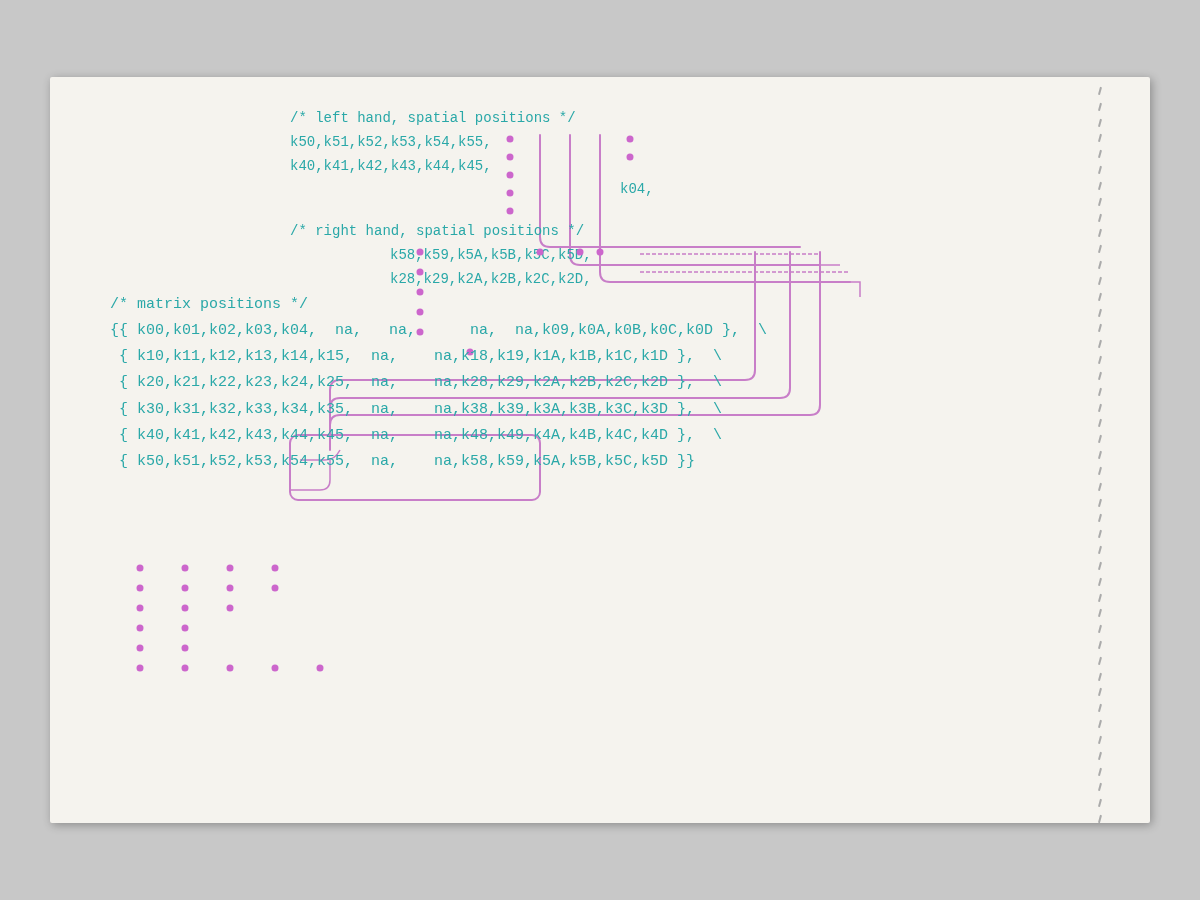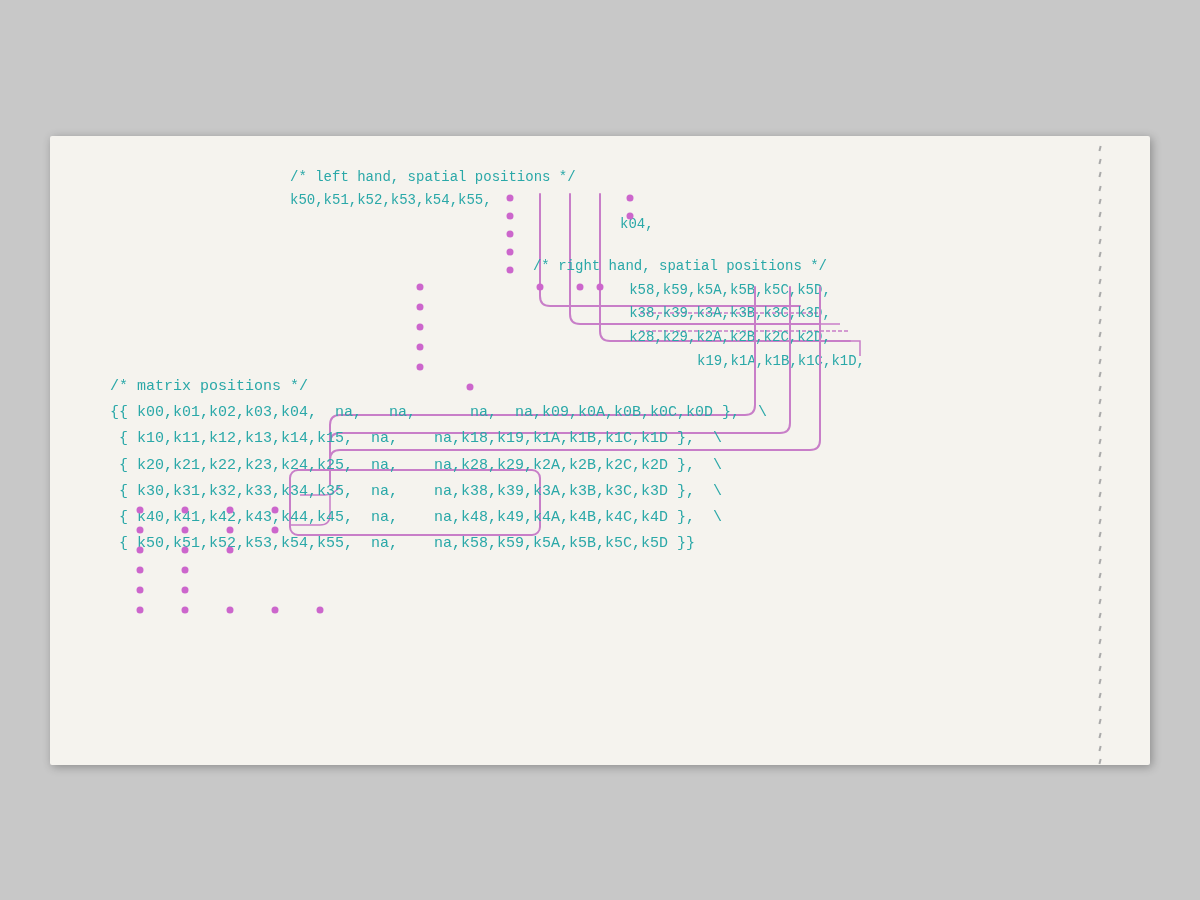--- a/index.html
+++ b/index.html
@@ -9,21 +9,21 @@
       height: 900px;
       background: #c8c8c8;
       overflow: hidden;
       display: flex;
       align-items: center;
       justify-content: center;
     }
 
     .page {
       width: 1100px;
-      height: 629px;
+      height: 746px;
       background: #f5f3ee;
       position: relative;
       box-shadow: 2px 2px 10px rgba(0,0,0,0.3);
       border-radius: 2px;
       overflow: hidden;
     }
 
     
     .margin-line {
       position: absolute;
@@ -66,21 +66,20 @@
     }
 
     .left-hand-block {
       margin-top: 10px;
       position: relative;
     }
 
     .right-hand-block {
       margin-top: 20px;
       position: relative;
-      text-align: center;
     }
 
     
     .bracket-overlay {
       position: absolute;
       top: 0;
       left: 0;
       width: 100%;
       height: 100%;
       pointer-events: none;
@@ -174,20 +173,21 @@
         <circle cx="490" cy="50" r="3.5" fill="#cc66cc"></circle>
         <circle cx="370" cy="68" r="3.5" fill="#cc66cc"></circle>
         <circle cx="370" cy="86" r="3.5" fill="#cc66cc"></circle>
         <circle cx="370" cy="104" r="3.5" fill="#cc66cc"></circle>
 
         <path d="M 500,165 L 710,165" stroke="#c87ec8" stroke-width="1.5" fill="none" stroke-dasharray="4,2"></path>
         <path d="M 500,147 L 680,147" stroke="#c87ec8" stroke-width="1.5" fill="none" stroke-dasharray="4,2"></path>
       </svg>
 
       <span class="code-line" style="padding-left:180px">k50,k51,k52,k53,k54,k55,</span>
+      <span class="code-line" style="padding-left:180px">k40,k41,k42,k43,k44,k45,</span>
       <span class="code-line" style="padding-left:510px">k04,</span>
     </div>
 
     <div class="code-section right-hand-block" style="position:relative;margin-top:18px;">
 
       <svg viewBox="0 0 900 290" style="position:absolute;top:0;left:0;width:100%;height:290px;pointer-events:none;">
 
         <path d="M 680,32 L 680,185 Q 680,195 670,195 L 200,195 Q 190,195 190,205 L 190,230" stroke="#c87ec8" stroke-width="2" fill="none" stroke-linecap="round"></path>
         <path d="M 650,32 L 650,168 Q 650,178 640,178 L 200,178 Q 190,178 190,188 L 190,210" stroke="#c87ec8" stroke-width="2" fill="none" stroke-linecap="round"></path>
         <path d="M 615,32 L 615,150 Q 615,160 605,160 L 200,160 Q 190,160 190,170 L 190,205" stroke="#c87ec8" stroke-width="2" fill="none" stroke-linecap="round"></path>
@@ -202,23 +202,21 @@
         <circle cx="280" cy="112" r="3.5" fill="#cc66cc"></circle>
         <circle cx="330" cy="132" r="3.5" fill="#cc66cc"></circle>
 
         <path d="M 200,230 Q 195,240 185,240 L 160,240" stroke="#c87ec8" stroke-width="1.5" fill="none"></path>
         <path d="M 190,240 L 190,260 Q 190,270 180,270 L 150,270" stroke="#c87ec8" stroke-width="1.5" fill="none"></path>
         <rect x="150" y="215" width="250" height="65" rx="8" stroke="#c87ec8" stroke-width="2" fill="none"></rect>
       </svg>
 
       <span class="code-line comment" style="padding-left:180px">/* right hand, spatial positions */</span>
       <span class="code-line" style="padding-left:280px">k58,k59,k5A,k5B,k5C,k5D,</span>
-      <span class="code-line" style="padding-left:280px">k38,k39,k3A,k3B,k3C,k3D,</span>
       <span class="code-line" style="padding-left:280px">k28,k29,k2A,k2B,k2C,k2D,</span>
-      <span class="code-line" style="padding-left:340px">     k19,k1A,k1B,k1C,k1D,</span>
     </div>
 
     <div class="code-section matrix-section">
       <span class="code-line comment">/* matrix positions */</span>
       <span class="code-line">{{ k00,k01,k02,k03,k04,  na,   na,      na,  na,k09,k0A,k0B,k0C,k0D },  \</span>
       <span class="code-line"> { k10,k11,k12,k13,k14,k15,  na,    na,k18,k19,k1A,k1B,k1C,k1D },  \</span>
       <span class="code-line"> { k20,k21,k22,k23,k24,k25,  na,    na,k28,k29,k2A,k2B,k2C,k2D },  \</span>
       <span class="code-line"> { k30,k31,k32,k33,k34,k35,  na,    na,k38,k39,k3A,k3B,k3C,k3D },  \</span>
       <span class="code-line"> { k40,k41,k42,k43,k44,k45,  na,    na,k48,k49,k4A,k4B,k4C,k4D },  \</span>
       <span class="code-line"> { k50,k51,k52,k53,k54,k55,  na,    na,k58,k59,k5A,k5B,k5C,k5D }}</span>

